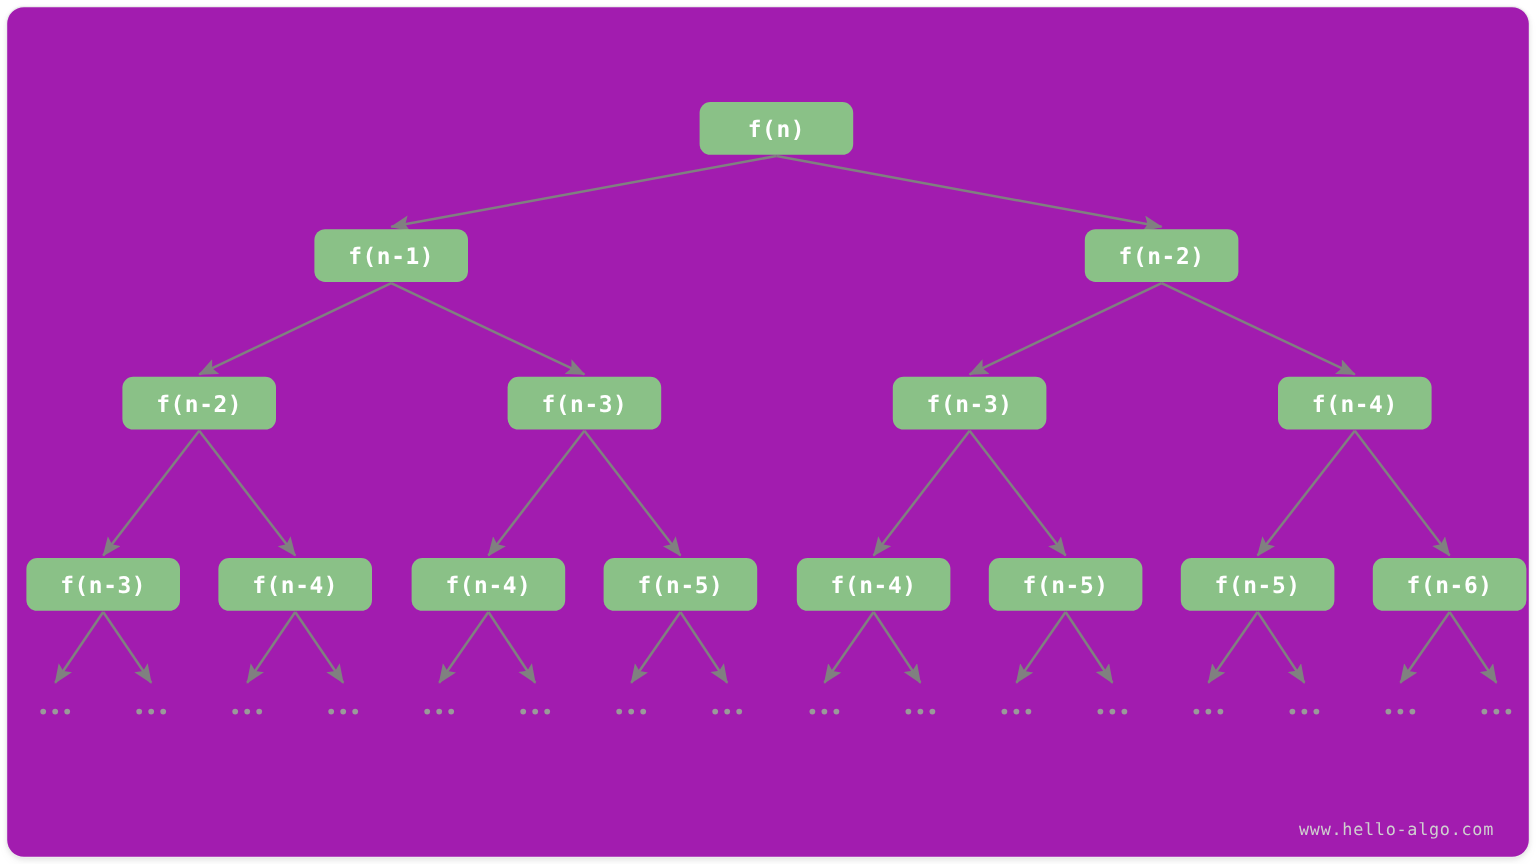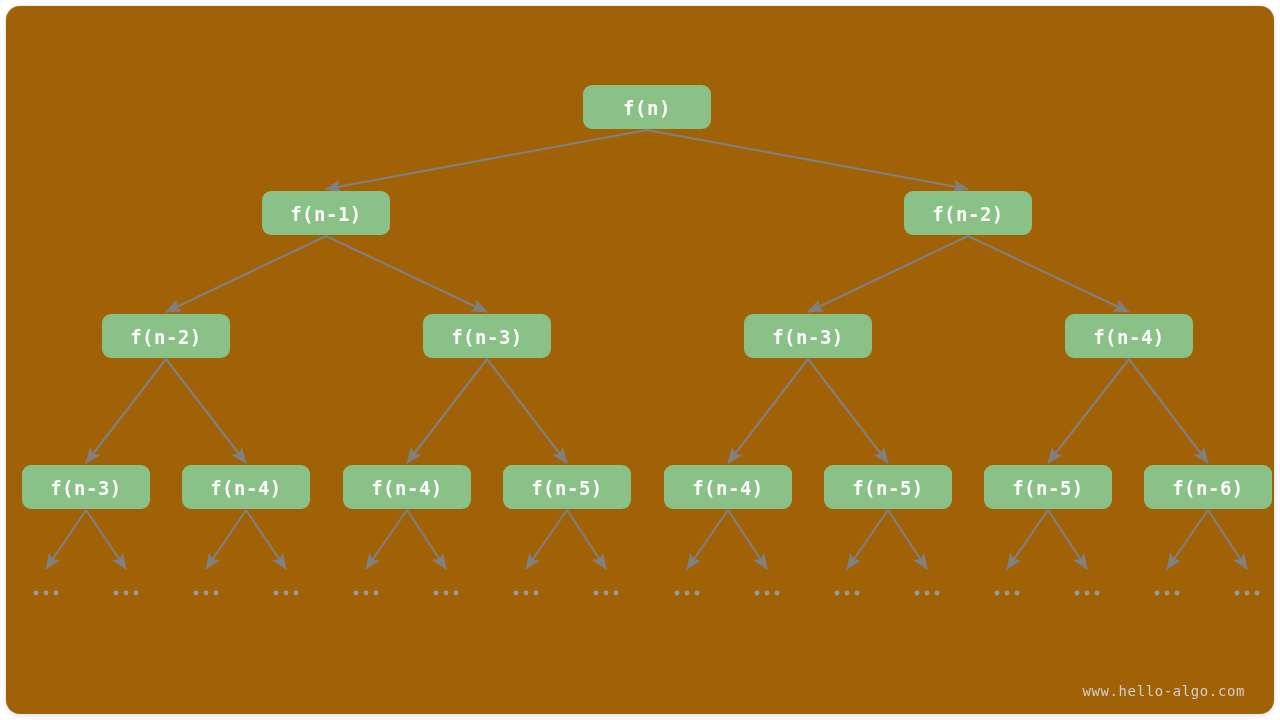--- a/index.html
+++ b/index.html
@@ -10,21 +10,21 @@
     height: 720px;
     overflow: hidden;
     font-family: "DejaVu Sans", sans-serif;
   }
   #canvas-card {
     position: absolute;
     left: 6px;
     top: 6px;
     width: 1268px;
     height: 708px;
-    background: #a16207;
+    background: #a21caf;
     border-radius: 14px;
     box-shadow: 0 0 0 1px #eceded, 0 1px 4px rgba(0,0,0,0.10), 0 4px 10px rgba(0,0,0,0.04);
     overflow: hidden;
   }
   #tree-svg {
     position: absolute;
     left: 0;
     top: 0;
     width: 1280px;
     height: 720px;

